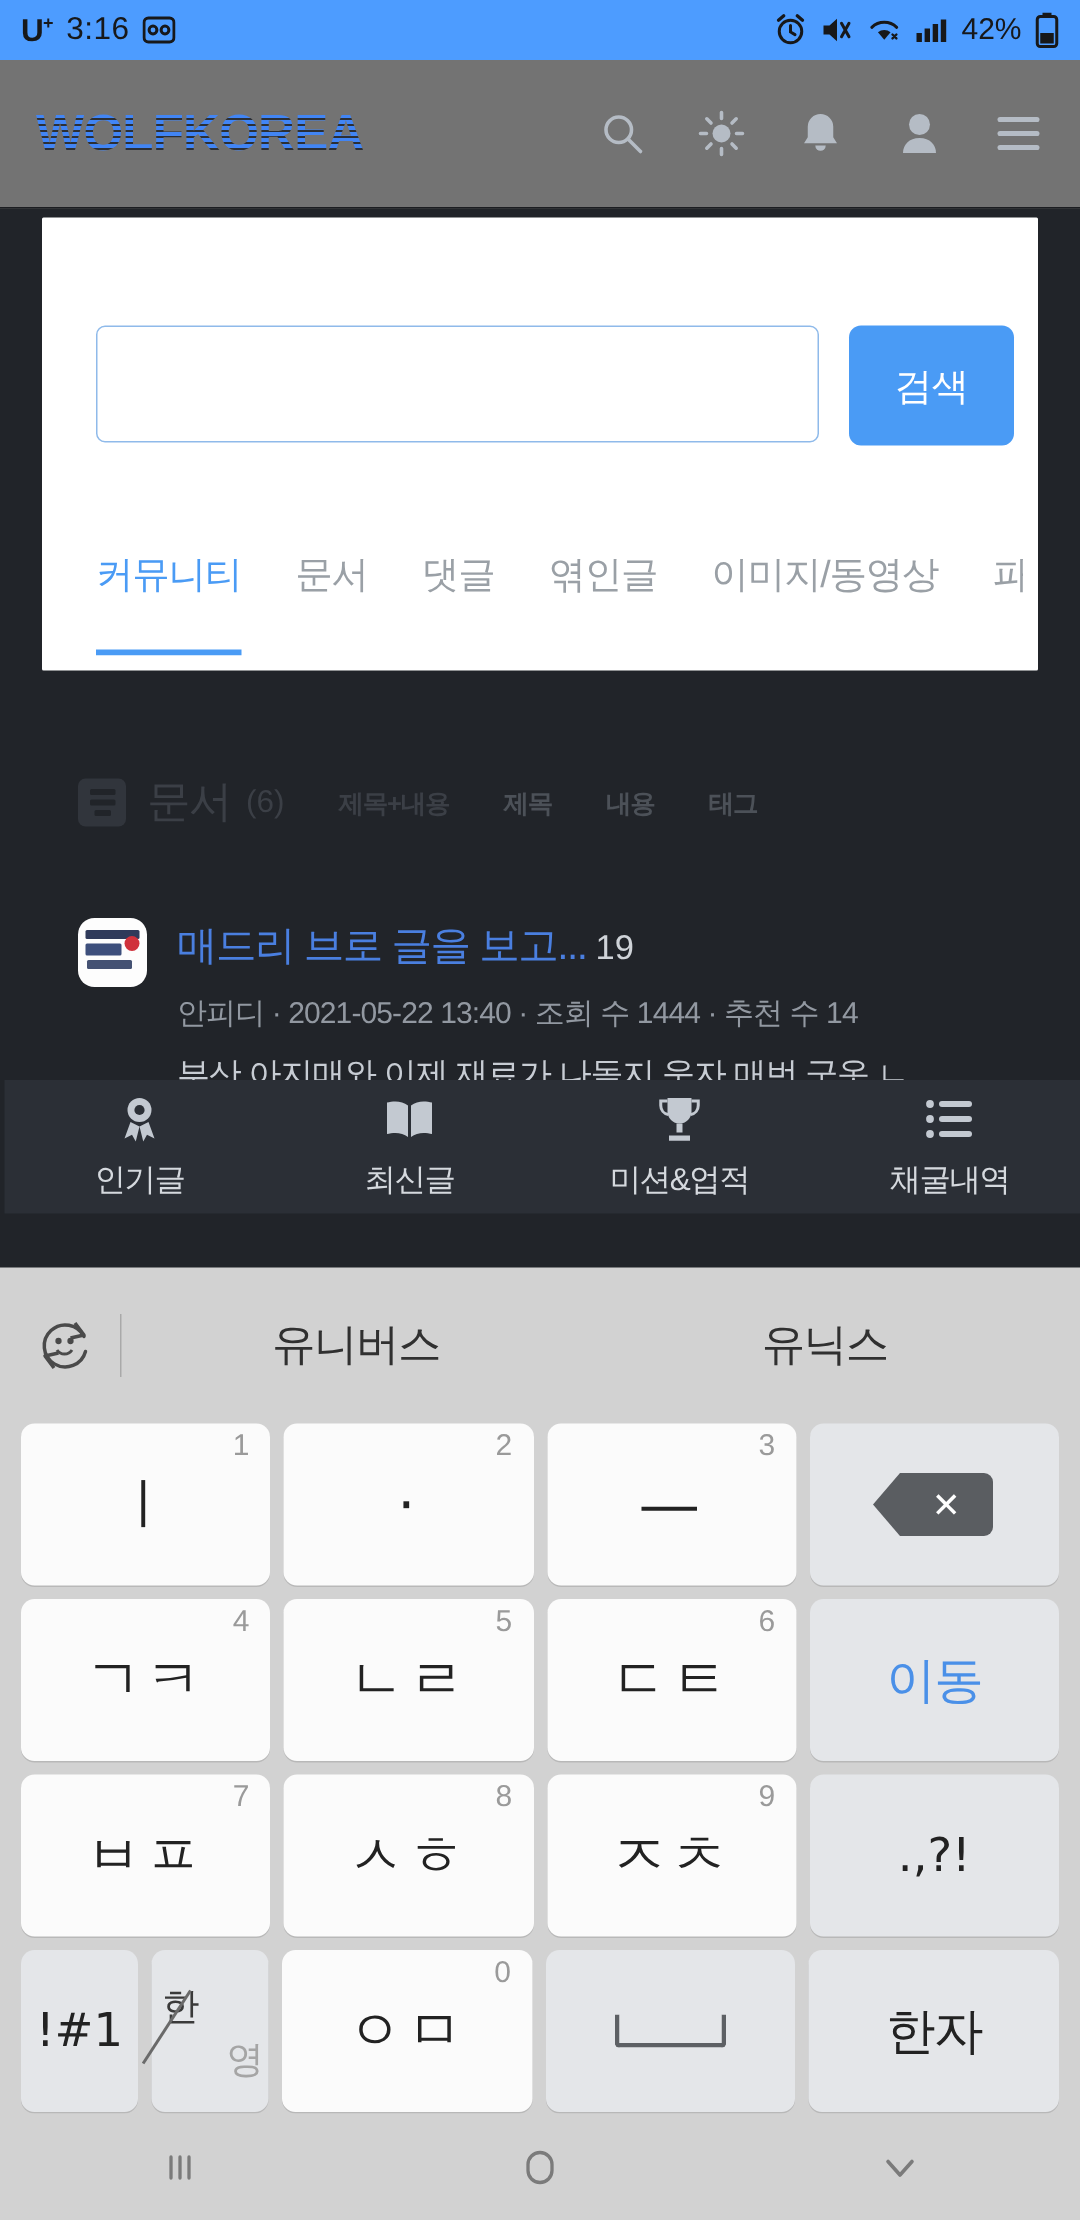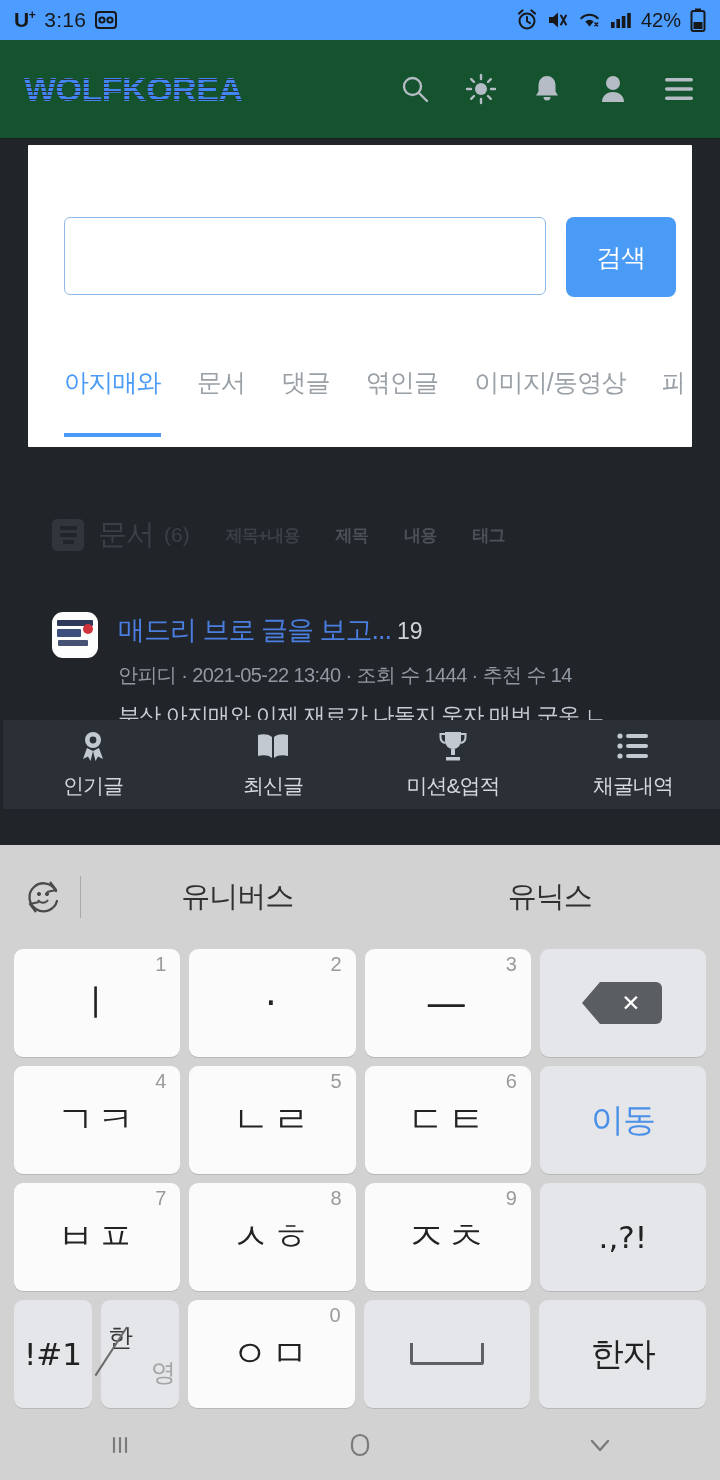--- a/index.html
+++ b/index.html
@@ -19,21 +19,21 @@
   .sb-left { display: flex; align-items: center; gap: 9px; flex: 1; }
   .sb-right { display: flex; align-items: center; gap: 9px; }
   .carrier { font-size: 21px; font-weight: 600; letter-spacing: -0.5px; position: relative; color:#17181a;}
   .carrier sup { font-size: 12px; vertical-align: super; }
   .sb-time { font-size: 21px; font-weight: 500; color:#17181a; letter-spacing:0.3px;}
   .sb-icon { display: inline-flex; align-items: center; justify-content: center; }
   .battpct { font-size: 20px; font-weight: 500; color:#17181a; margin-left:0;}
 
   
   .appbar {
-    height: 99px; background: #14532d; display: flex; align-items: center;
+    height: 99px; background: #737373; display: flex; align-items: center;
     padding: 0 24px; border-bottom: 1px solid #1b1d21;
   }
   .brand { flex: 0 0 auto; }
   .brand-title {
     font-size: 34px; font-weight: 800; letter-spacing: -0.5px; line-height: 1;
     color: #3d7fe8;
     background: repeating-linear-gradient(180deg, #4285f4 0 3px, #2b2f36 3px 4px);
     -webkit-background-clip: text; background-clip: text; -webkit-text-fill-color: transparent;
   }
   .brand-sub { font-size: 17px; color: #d5d8dc; margin-top: 5px; letter-spacing: -0.4px; }
@@ -254,21 +254,21 @@
       </span>
     </div>
   </div>
 
   <div class="search-card">
     <div class="search-row">
       <input class="search-input" type="text" placeholder="" style="">
       <button class="search-btn">검색</button>
     </div>
     <div class="search-tabs">
-      <span class="stab active">아지매와</span>
+      <span class="stab active">커뮤니티</span>
       <span class="stab">문서</span>
       <span class="stab">댓글</span>
       <span class="stab">엮인글</span>
       <span class="stab">이미지/동영상</span>
       <span class="stab">파일</span>
     </div>
   </div>
 
   <div class="results">
     <div class="res-head">

